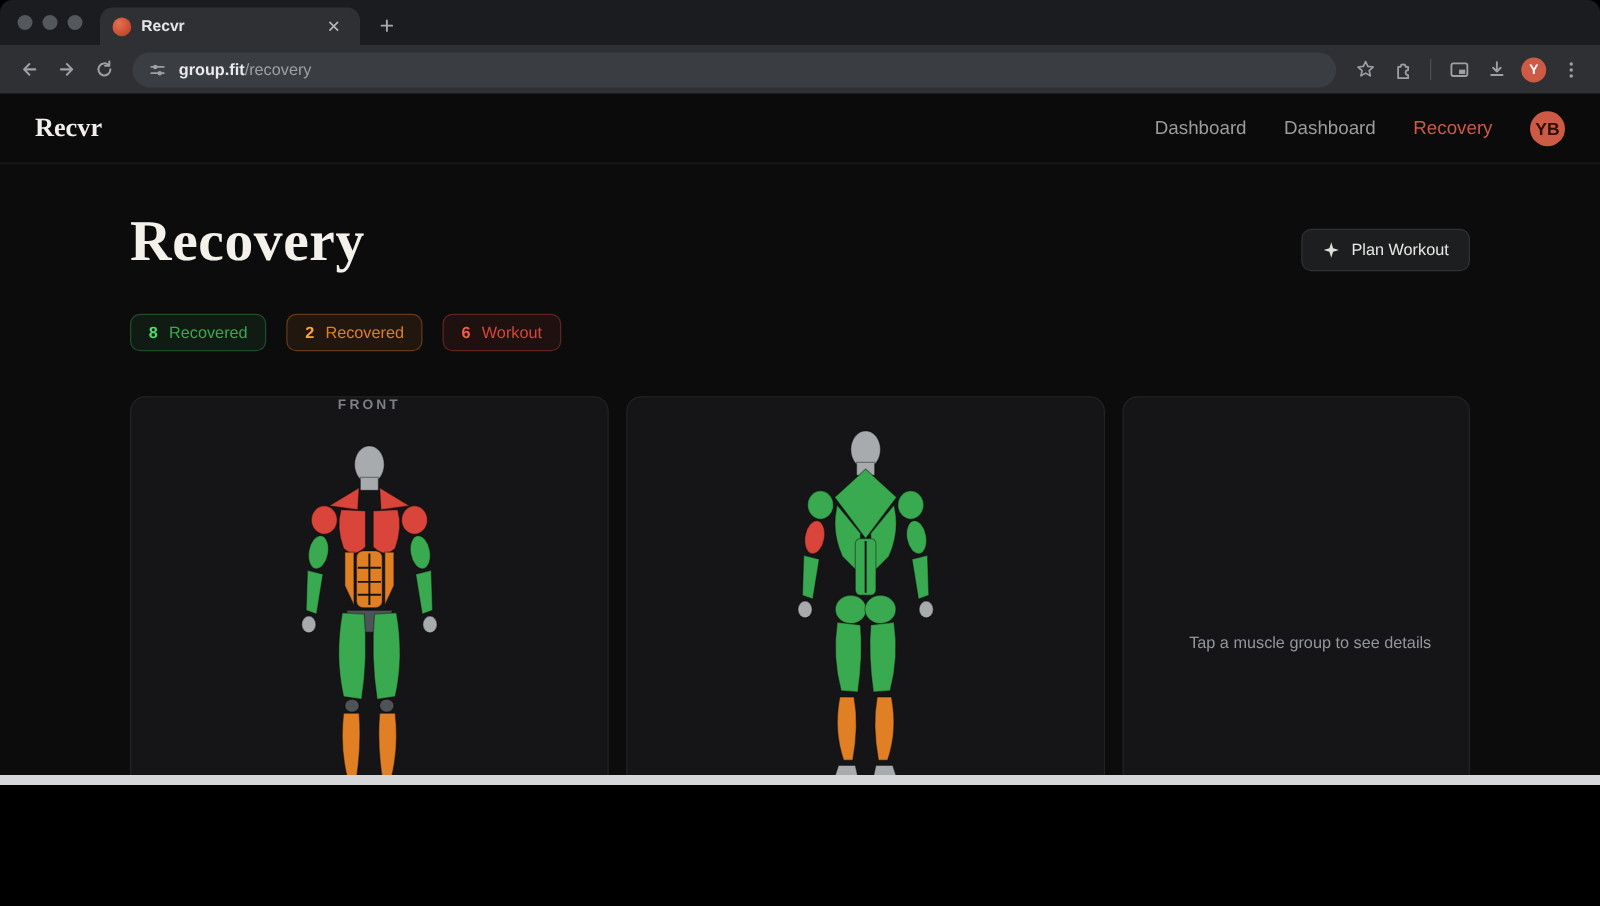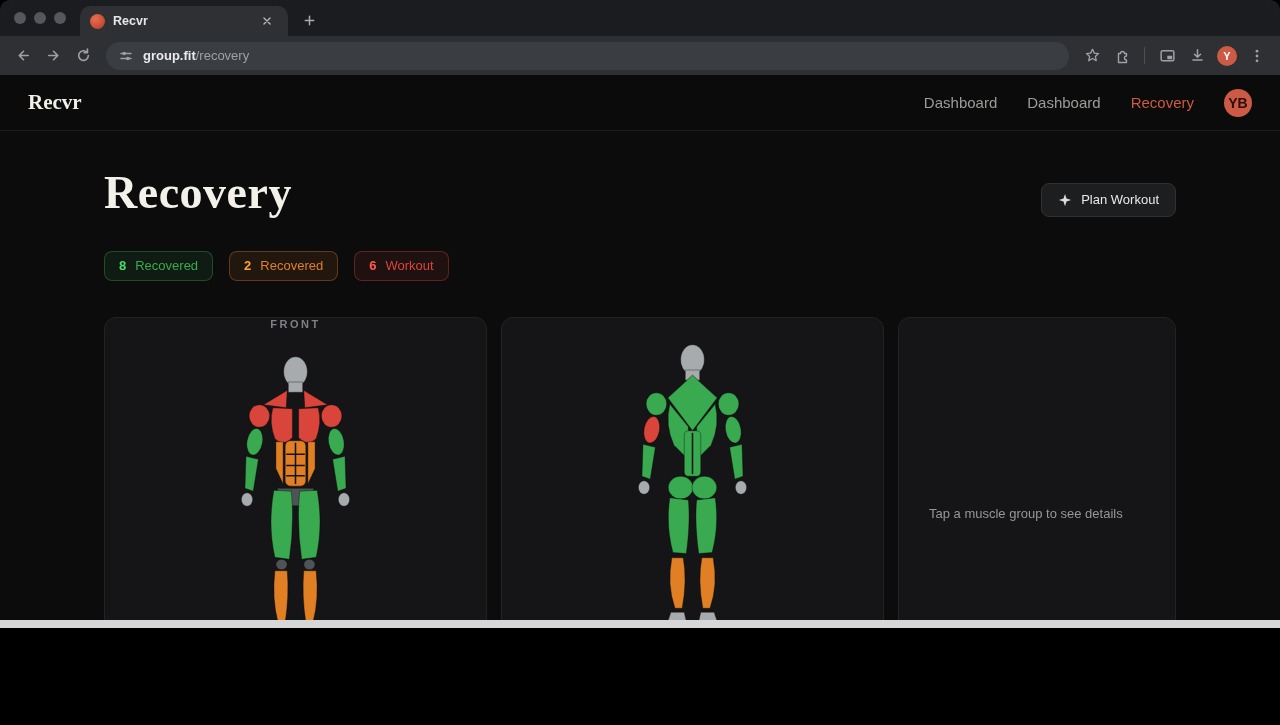--- a/index.html
+++ b/index.html
@@ -52,21 +52,21 @@
               margin-bottom:2px; }
   .badges { display:flex; gap:16px; margin-top:32px; }
   .badge { display:flex; align-items:center; gap:9px; height:30px; padding:0 14px;
            border-radius:8px; border:1px solid transparent; font-size:13px; }
   .badge .count { font-weight:700; filter:brightness(1.3); }
   .cards { display:grid; grid-template-columns:383px 383px 278px; gap:14px; margin-top:36px; }
   .card { background:#151517; border:1px solid #232327; border-radius:12px; height:570px; }
   .card-label { text-align:center; font-size:11px; letter-spacing:2.5px;
                 color:#7d8185; font-weight:700; }
   .figure-wrap { display:flex; justify-content:center; margin-top:24px; }
-  .hint { color:#94969a; font-size:13px; text-align:left; margin-top:188px; padding:0 30px; }
+  .hint { color:#94969a; font-size:13px; text-align:right; margin-top:188px; padding:0 30px; }
   .bottom-strip { position:absolute; left:0; right:0; bottom:0; height:8px; background:#d6d7d8; }
   .cursor { position:absolute; left:792px; top:586px; }
   svg { display:block; }
 </style>
 </head>
 <body>
 
 <div class="window">
 
   <div class="tabstrip">

